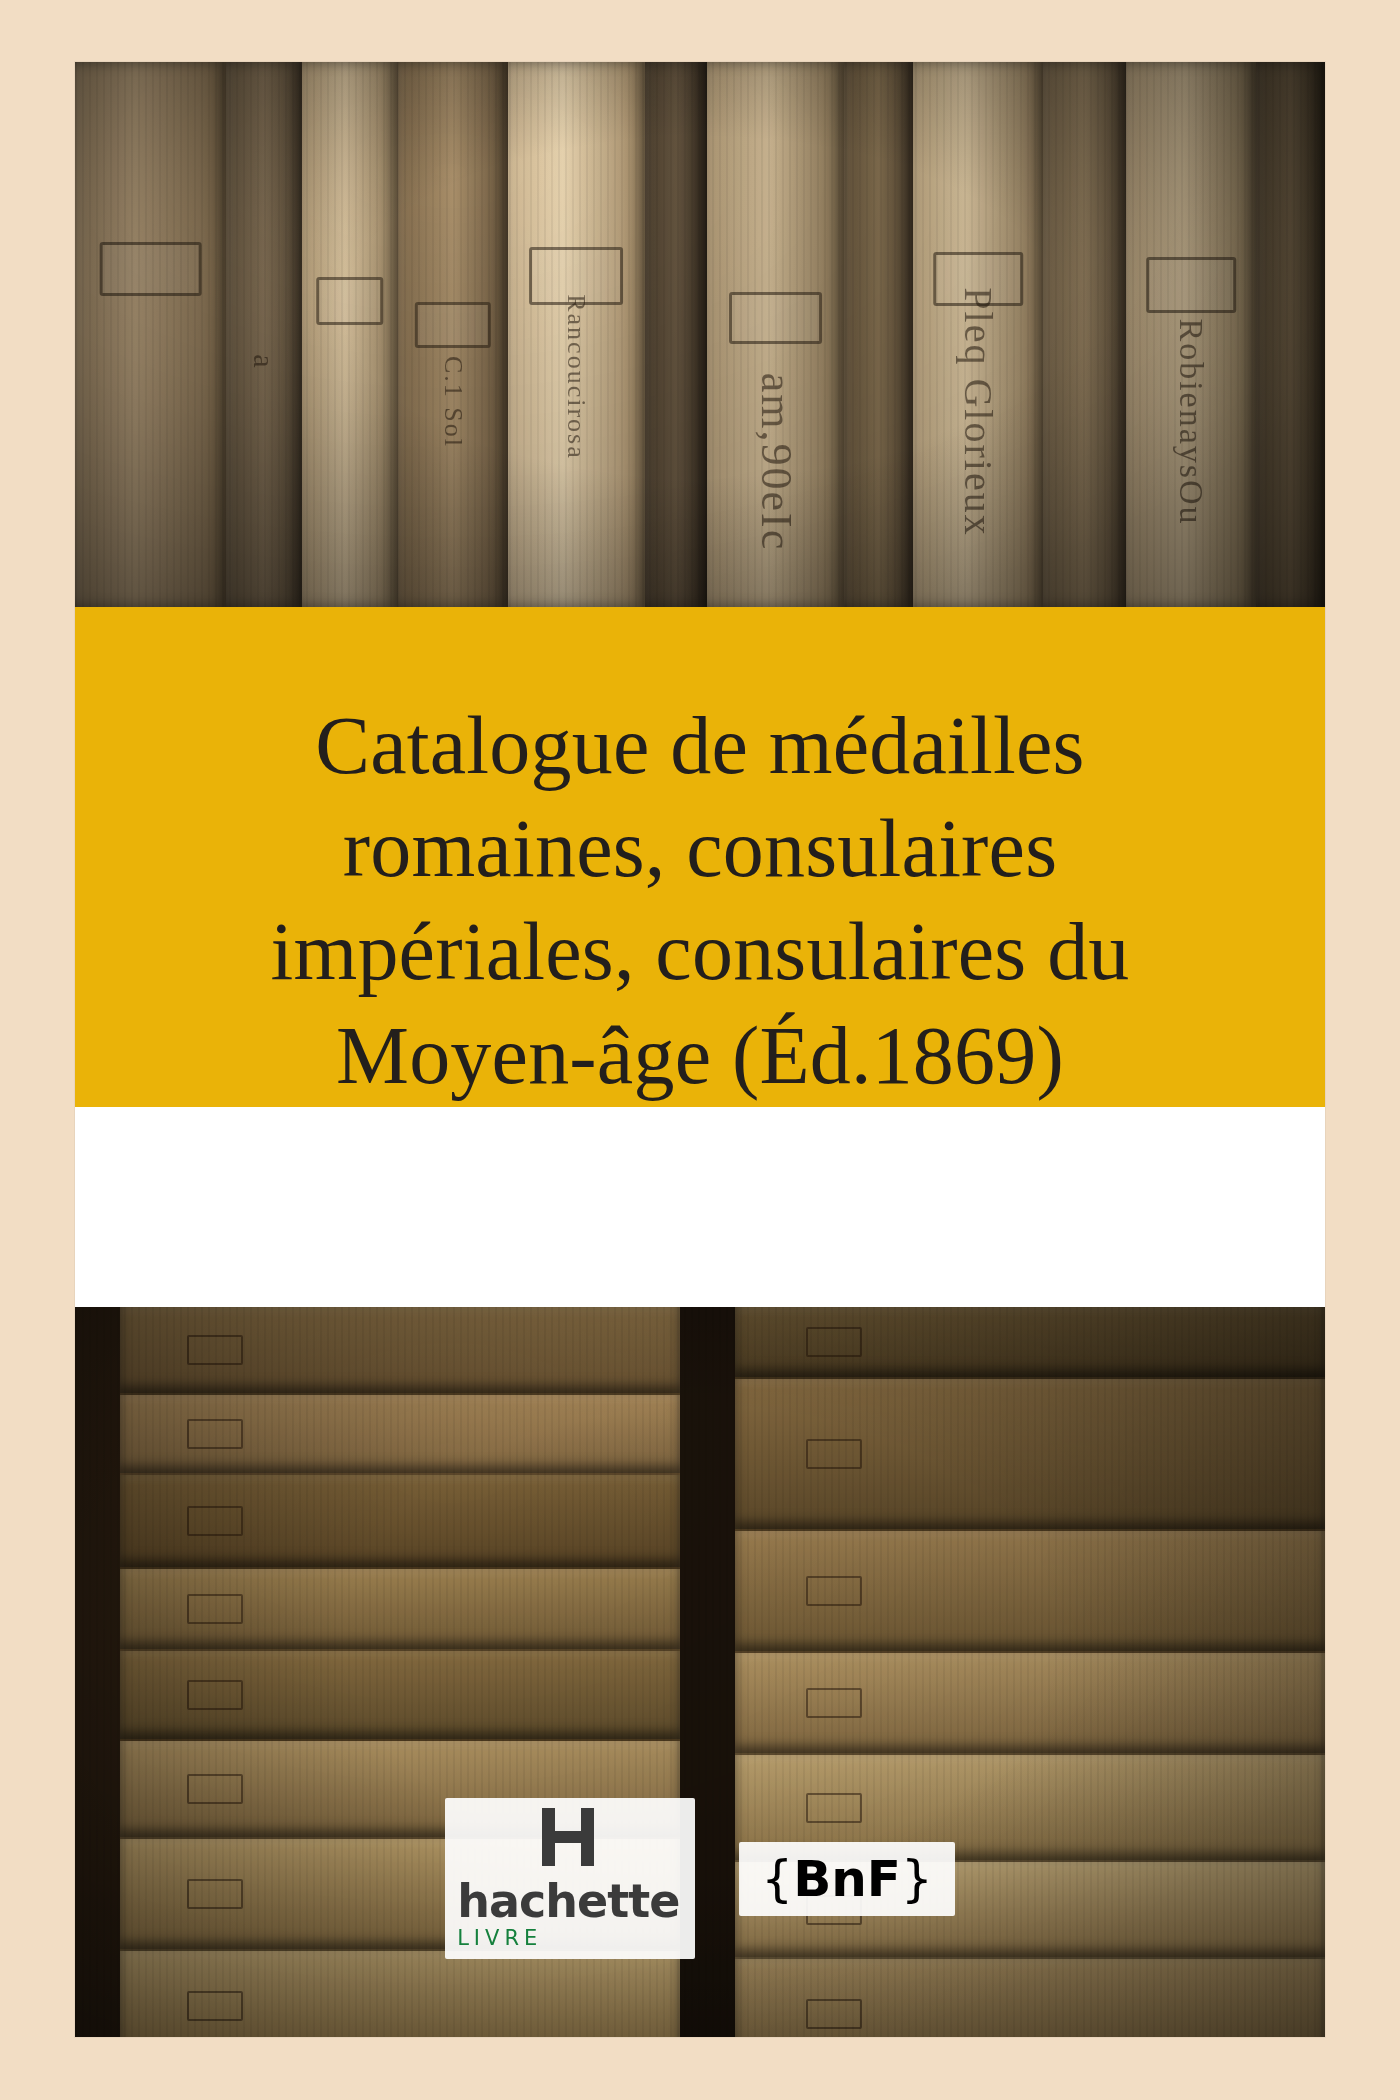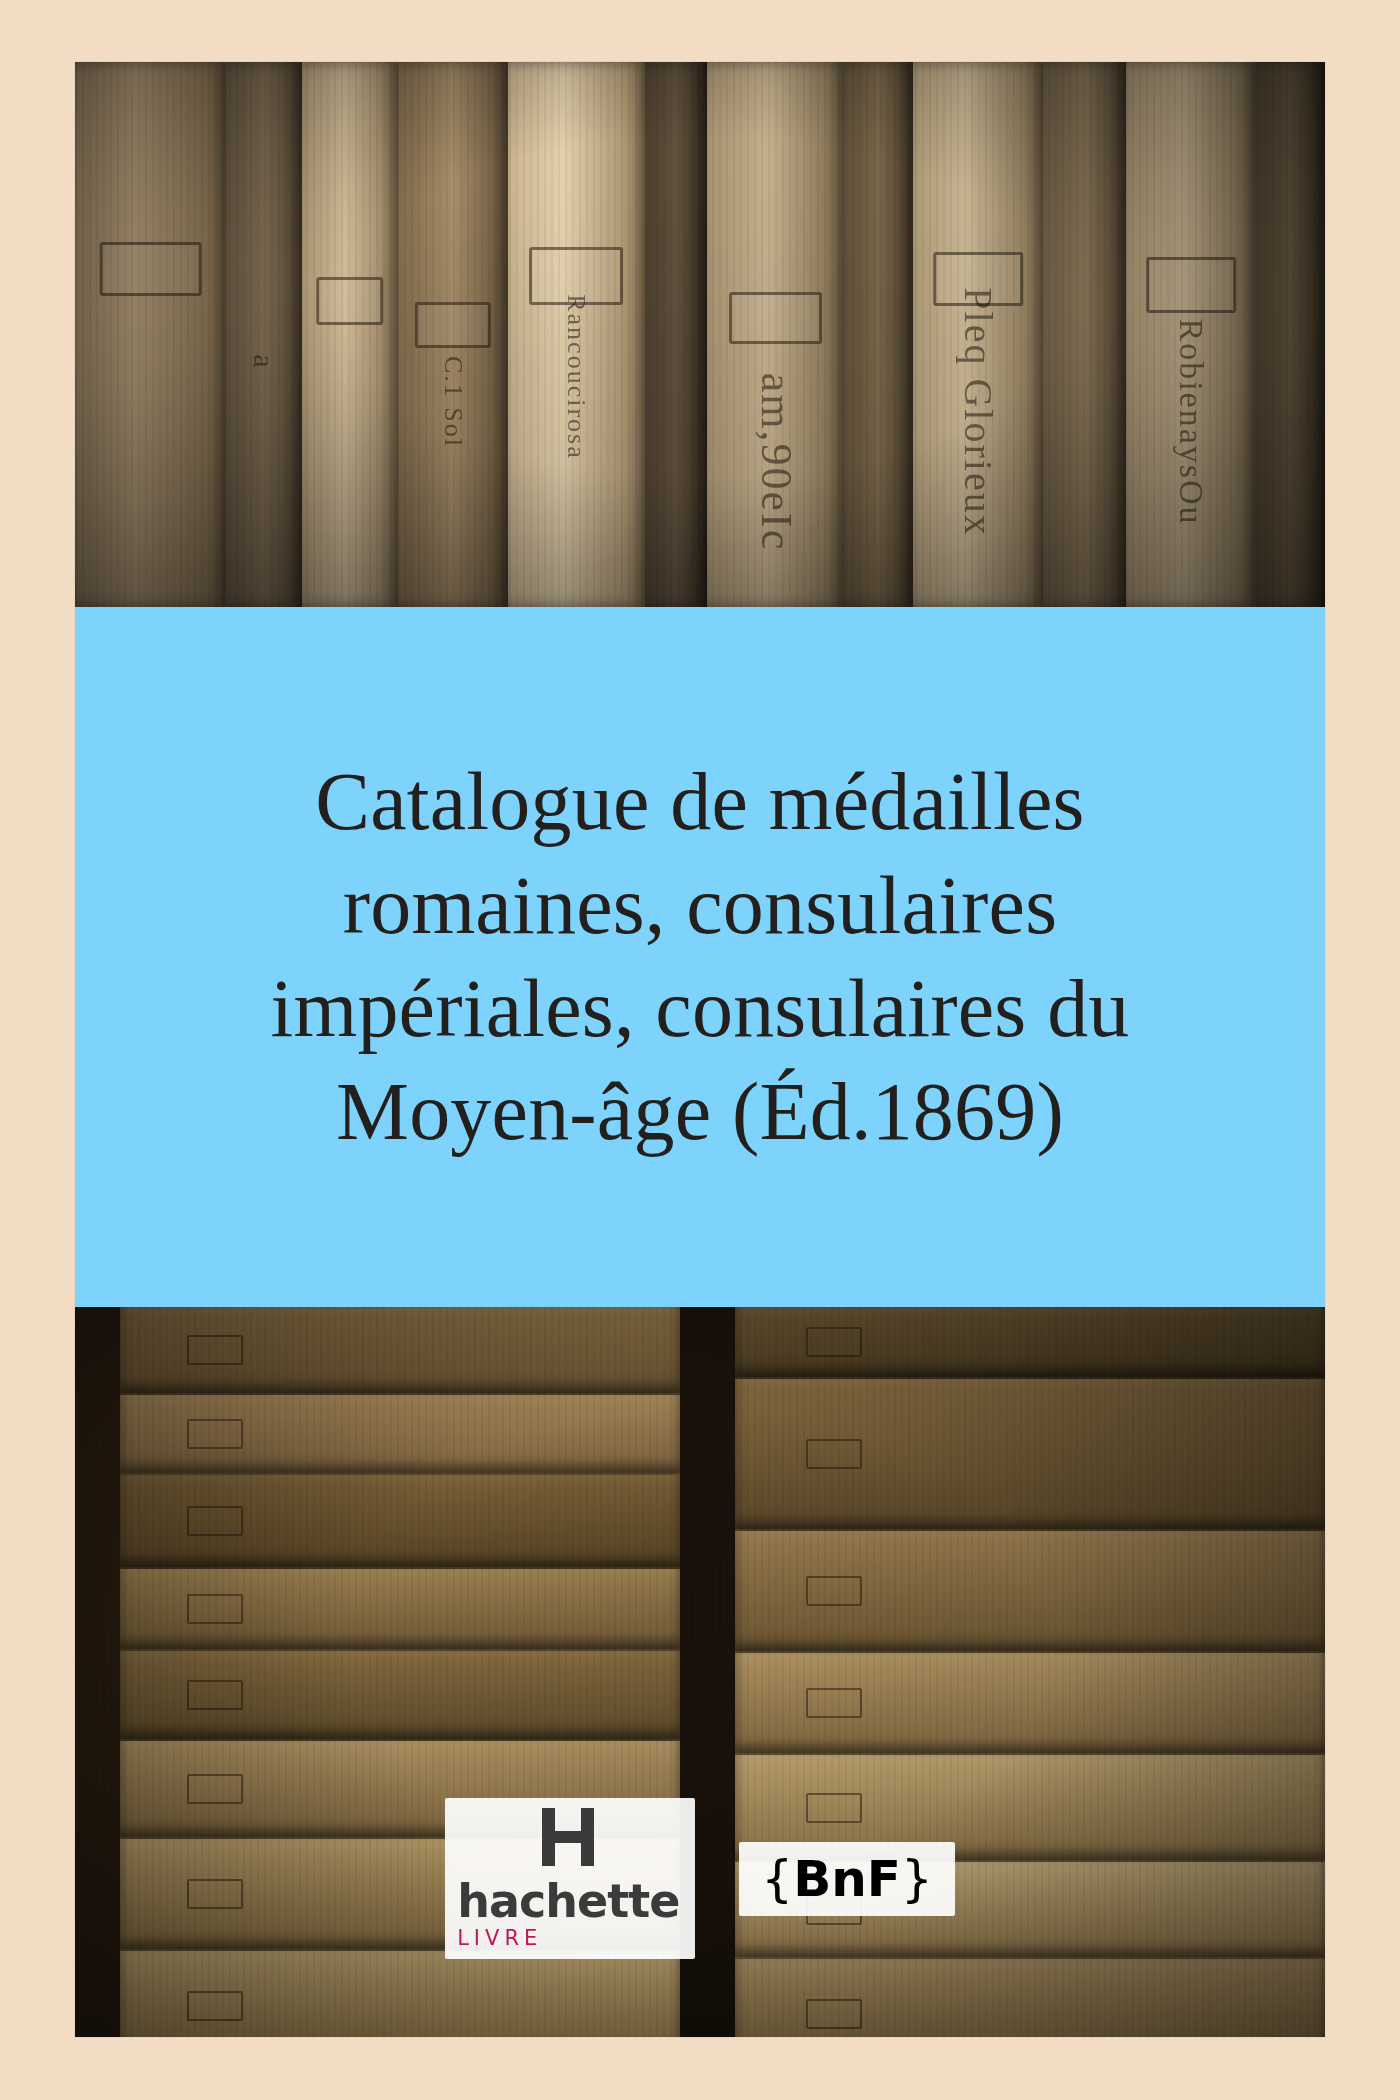--- a/index.html
+++ b/index.html
@@ -126,24 +126,24 @@
   .gapcol {
     background: #1a120a;
   }
 
   
   .title-area {
     position: absolute;
     left: 0;
     top: 545px;
     width: 100%;
-    height: 700px;
-    background: #7dd3fc;
-    display: flex;
-    align-items: center;
+    height: 500px;
+    background: #eab308;
+    display: flex;
+    align-items: flex-end;
     justify-content: center;
   }
   .title {
     width: 1010px;
     text-align: center;
     font-family: "Liberation Serif", serif;
     font-size: 82px;
     line-height: 1.26;
     color: #231f1c;
     letter-spacing: 0.2px;
@@ -188,21 +188,21 @@
     font-family: "DejaVu Sans", sans-serif;
     font-size: 46px;
     font-weight: 700;
     color: #3b3b3b;
     letter-spacing: -1px;
   }
   .hachette .w2 {
     font-family: "DejaVu Sans", sans-serif;
     font-size: 21px;
     font-weight: 400;
-    color: #be185d;
+    color: #15803d;
     letter-spacing: 5px;
     margin-top: 4px;
   }
   .bnf {
     background: rgba(255,255,255,0.92);
     padding: 8px 22px;
     border-radius: 2px;
     font-family: "DejaVu Sans", sans-serif;
     font-size: 50px;
     font-weight: 700;

